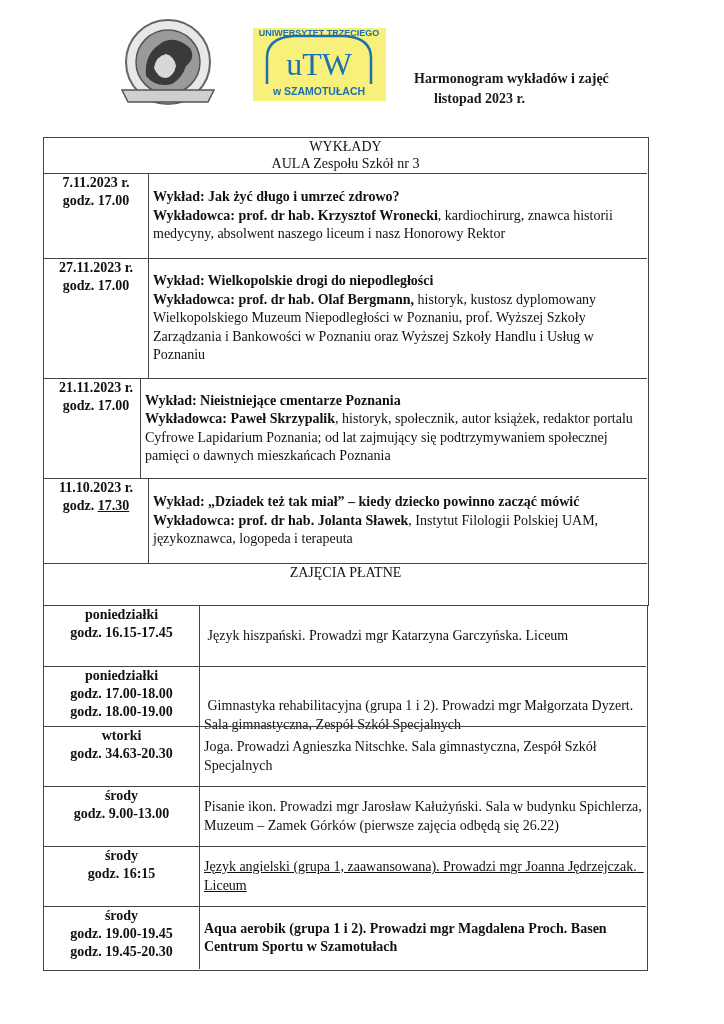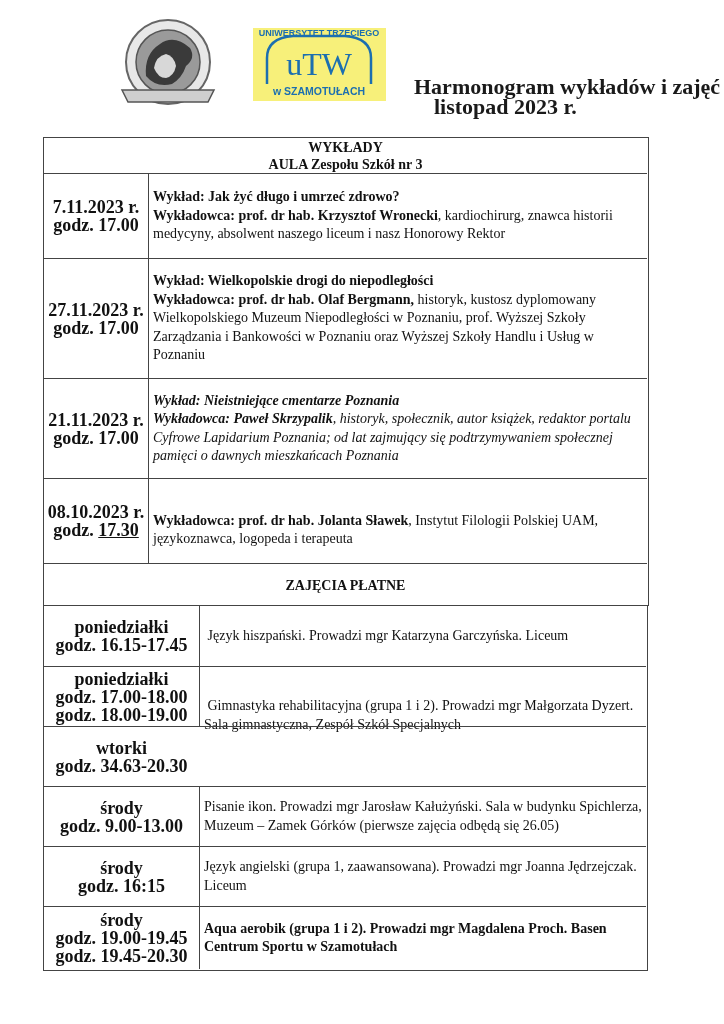--- a/index.html
+++ b/index.html
@@ -1,29 +1,29 @@
 <!DOCTYPE html>
 <html><head>
 <meta charset="utf-8">
 <style>
   html, body { margin:0; padding:0; background:#ffffff; }
   body { width:724px; height:1024px; position:relative; overflow:hidden;
          font-family:"Liberation Serif", "DejaVu Serif", serif; color:#111; }
   .logo1 { position:absolute; left:116px; top:18px; width:104px; height:100px; }
   .logo2 { position:absolute; left:253px; top:28px; width:125px; height:73px; background:#f7f07a; }
-  .title { position:absolute; left:414px; top:69px; font-size:22px; font-weight:bold; line-height:20px; color:#1a1a1a;margin-top:8px; }
+  .title { position:absolute; left:414px; top:69px; font-size:14px; font-weight:bold; line-height:20px; color:#1a1a1a; }
   .title .l2 { display:block; padding-left:20px; }
 
   .tbl { position:absolute; left:43px; border:1.5px solid #444; box-sizing:border-box; }
   .row { position:absolute; left:0; box-sizing:border-box; border-top:1.5px solid #444; }
-  .cellL { position:absolute; top:0; bottom:0; left:0; display:flex; align-items:center; justify-content:center;
-           text-align:center; font-weight:bold; font-size:18px; line-height:18px; box-sizing:border-box; }
+  .cellL { position:absolute; top:0; bottom:0; left:0; display:flex; justify-content:center;
+           text-align:center; font-weight:bold; font-size:14px; line-height:18px; box-sizing:border-box; }
   .cellR { position:absolute; top:0; bottom:0; display:flex; align-items:center; font-size:14px; line-height:18.5px;
            box-sizing:border-box; border-left:1.5px solid #444; padding-left:4px; padding-right:4px; }
-  .hdr { display:flex; flex-direction:column; align-items:center; justify-content:center; font-weight:bold; font-size:14px; line-height:17px; }
+  .hdr { display:flex; flex-direction:column; align-items:center; justify-content:flex-start; font-weight:normal; font-size:14px; line-height:17px; }
   b { font-weight:bold; }
   u { }
 </style>
 </head>
 <body>
 
 <div class="logo1">
   <svg width="104" height="100" viewBox="0 0 104 100">
     <circle cx="52" cy="44" r="42" fill="#e8e8e8" stroke="#666" stroke-width="2"></circle>
     <circle cx="52" cy="44" r="32" fill="#9a9a9a" stroke="#555" stroke-width="1.5"></circle>
@@ -73,33 +73,33 @@
       <div><b>Wykład: Wielkopolskie drogi do niepodległości</b><br>
       <b>Wykładowca: prof. dr hab. Olaf Bergmann,</b><span> historyk, kustosz dyplomowany Wielkopolskiego Muzeum Niepodległości w Poznaniu, prof. Wyższej Szkoły Zarządzania i Bankowości w Poznaniu oraz Wyższej Szkoły Handlu i Usług w Poznaniu</span></div>
     </div>
   </div>
 
   <div class="row" style="top:240px; width:603px; height:100px;">
     <div class="cellL" style="width:104px;">
       <div><span>21.11.2023 r.</span><br>
       <span>godz. </span><span>17.00</span></div>
     </div>
-    <div class="cellR" style="left:104px; right:0;font-style:italic;">
+    <div class="cellR" style="left:96px; right:0;">
       <div><b>Wykład: Nieistniejące cmentarze Poznania</b><br>
       <b>Wykładowca: Paweł Skrzypalik</b><span>, historyk, społecznik, autor książek, redaktor portalu Cyfrowe Lapidarium Poznania; od lat zajmujący się podtrzymywaniem społecznej pamięci o dawnych mieszkańcach Poznania</span></div>
     </div>
   </div>
 
   <div class="row" style="top:340px; width:603px; height:85px;">
     <div class="cellL" style="width:104px;">
-      <div><span>08.10.2023 r.</span><br>
+      <div><span>11.10.2023 r.</span><br>
       <span>godz. </span><u>17.30</u></div>
     </div>
     <div class="cellR" style="left:104px; right:0;">
-      <div><br>
+      <div><b>Wykład: „Dziadek też tak miał” – kiedy dziecko powinno zacząć mówić</b><br>
       <b>Wykładowca: prof. dr hab. Jolanta Sławek</b><span>, Instytut Filologii Polskiej UAM, językoznawca, logopeda i terapeuta</span></div>
     </div>
   </div>
 
   <div class="row hdr" style="top:425px; width:603px; height:44px;">
     <span>ZAJĘCIA PŁATNE</span>
   </div>
 </div>
 
 <div class="tbl" style="top:605px; width:605px; height:366px;">
@@ -122,39 +122,42 @@
     <div class="cellR" style="left:155px; right:0;">
         <span style="white-space:pre-wrap;margin-top:38px;"> Gimnastyka rehabilitacyjna (grupa 1 i 2). Prowadzi mgr Małgorzata Dyzert. Sala gimnastyczna, Zespół Szkół Specjalnych</span>
       </div>
   </div>
 
   <div class="row" style="top:120px; width:602px; height:60px;">
     <div class="cellL" style="width:155px;">
       <div><span>wtorki</span><br>
       <span>godz. 34.63-20.30</span></div>
     </div>
+    <div class="cellR" style="left:155px; right:0;">
+        <span>Joga. Prowadzi Agnieszka Nitschke. Sala gimnastyczna, Zespół Szkół Specjalnych</span>
+      </div>
   </div>
 
   <div class="row" style="top:180px; width:602px; height:60px;">
     <div class="cellL" style="width:155px;">
       <div><span>środy</span><br>
       <span>godz. 9.00-13.00</span></div>
     </div>
     <div class="cellR" style="left:155px; right:0; padding-right:2px;">
-        <span>Pisanie ikon. Prowadzi mgr Jarosław Kałużyński. Sala w budynku Spichlerza, Muzeum – Zamek Górków (pierwsze zajęcia odbędą się 26.05)</span>
+        <span>Pisanie ikon. Prowadzi mgr Jarosław Kałużyński. Sala w budynku Spichlerza, Muzeum – Zamek Górków (pierwsze zajęcia odbędą się 26.22)</span>
       </div>
   </div>
 
   <div class="row" style="top:240px; width:602px; height:60px;">
     <div class="cellL" style="width:155px;">
       <div><span>środy</span><br>
       <span>godz. 16:15</span></div>
     </div>
     <div class="cellR" style="left:155px; right:0;">
-        <span style="white-space:pre-wrap;">Język angielski (grupa 1, zaawansowana). Prowadzi mgr Joanna Jędrzejczak.  Liceum</span>
+        <span style="white-space:pre-wrap;text-decoration:underline;">Język angielski (grupa 1, zaawansowana). Prowadzi mgr Joanna Jędrzejczak.  Liceum</span>
       </div>
   </div>
 
   <div class="row" style="top:300px; width:602px; height:63px;">
     <div class="cellL" style="width:155px;">
       <div><span>środy</span><br>
       <span>godz. 19.00-19.45</span><br>
       <span>godz. 19.45-20.30</span></div>
     </div>
     <div class="cellR" style="left:155px; right:0;font-weight:bold;">

